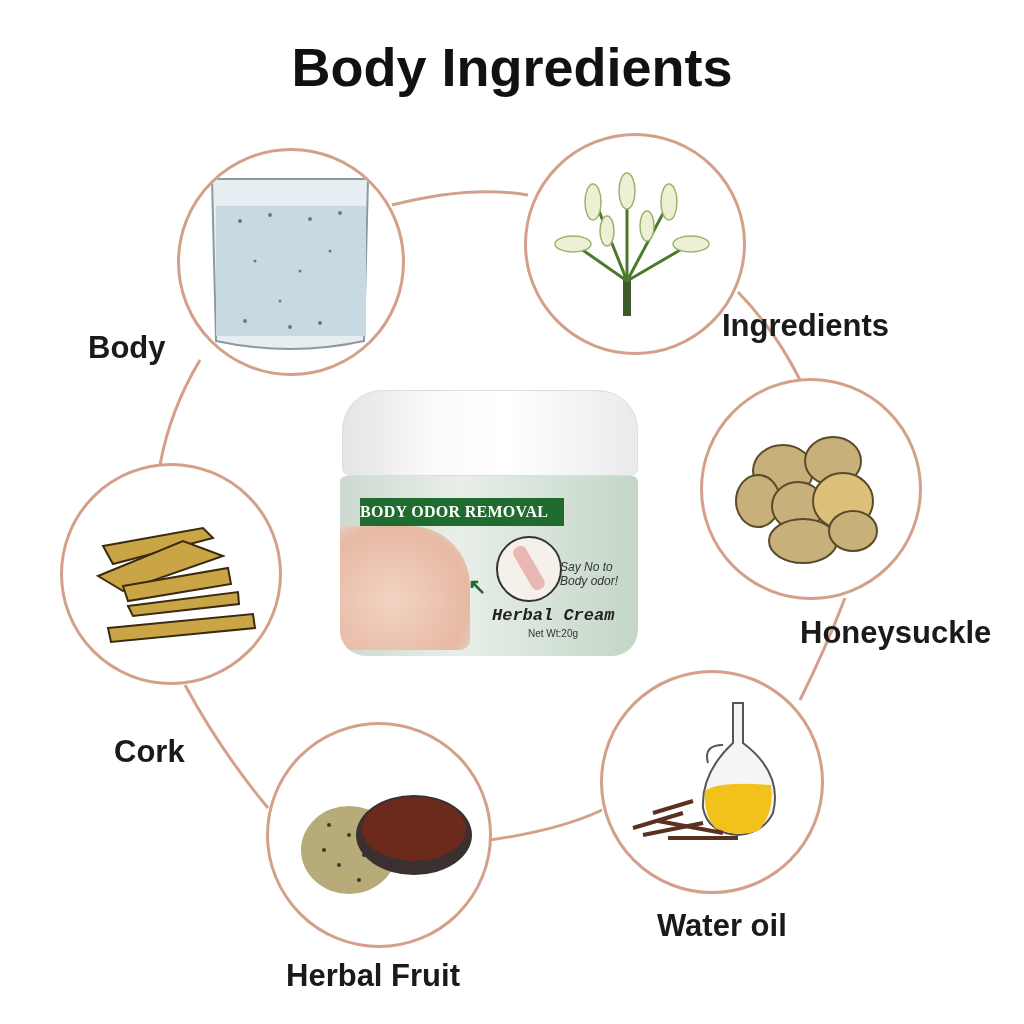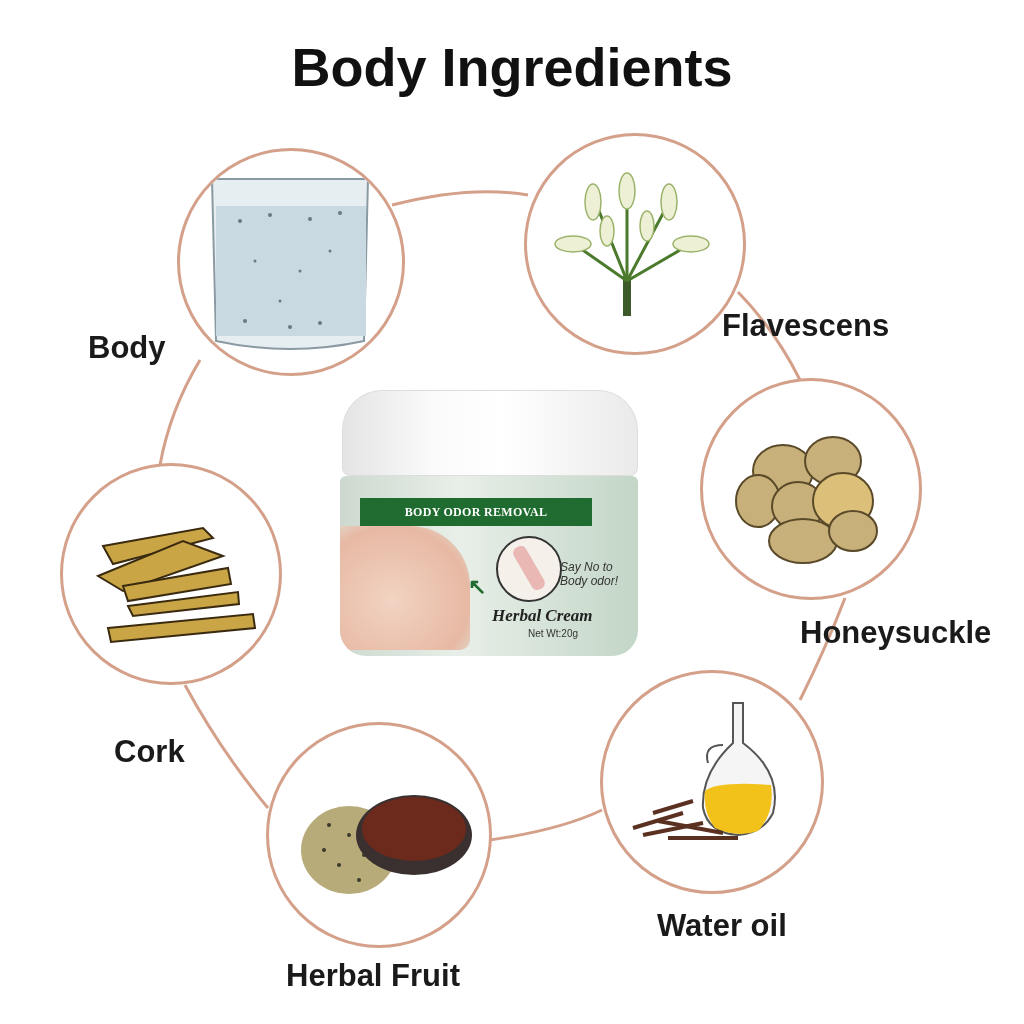--- a/index.html
+++ b/index.html
@@ -6,26 +6,26 @@
   body { width:1024px; height:1024px; position:relative; overflow:hidden; font-family:"Liberation Sans", sans-serif; }
   .title { position:absolute; left:0; top:36px; width:1024px; text-align:center; font-size:54px; font-weight:bold; color:#111; letter-spacing:0px; }
   svg.lines { position:absolute; left:0; top:0; }
   .circle { position:absolute; border-radius:50%; border:3px solid #d4a08a; background:#fff; box-sizing:border-box; overflow:hidden; }
   .label { position:absolute; font-size:31px; font-weight:bold; color:#1a1a1a; white-space:nowrap; }
   .ill { position:absolute; }
   
   .jar { position:absolute; left:336px; top:390px; width:306px; height:270px; }
   .lid { position:absolute; left:6px; top:0; width:294px; height:84px; border-radius:40px 40px 8px 8px; background:linear-gradient(90deg,#e4e4e4 0%,#fafafa 30%,#ffffff 55%,#eaeaea 100%); border:1px solid #ddd; }
   .body { position:absolute; left:4px; top:86px; width:298px; height:180px; border-radius:6px 6px 26px 26px; background:linear-gradient(90deg,#cdd9cf,#e8efe8 40%,#c3d6c7); overflow:hidden; }
-  .band { position:absolute; left:20px; top:22px; width:232px; height:28px; background:#1f6b30; color:#fff; font-family:"Liberation Serif", serif; font-weight:bold; font-size:12px; text-align:center; line-height:28px; letter-spacing:0.3px; }
+  .band { position:absolute; left:20px; top:22px; width:204px; height:28px; background:#1f6b30; color:#fff; font-family:"Liberation Serif", serif; font-weight:bold; font-size:16px; line-height:28px; letter-spacing:0.3px; }
   .skin { position:absolute; left:0; top:50px; width:130px; height:124px; background:radial-gradient(ellipse at 40% 60%,#f2d3c2,#e7b9a4 70%,#dfe8e0 100%); border-radius:0 60px 10px 0; }
   .badge { position:absolute; left:156px; top:60px; width:62px; height:62px; border-radius:50%; border:2px solid #333; background:#f5f0ea; }
   .badge::after { content:""; position:absolute; left:24px; top:6px; width:14px; height:48px; background:#e9b8b4; transform:rotate(-30deg); border-radius:6px; }
   .say { position:absolute; left:220px; top:84px; font-size:12px; color:#333; line-height:14px; font-style:italic; }
-  .herbal { position:absolute; left:152px; top:130px; font-family:Liberation Serif, serif; font-style:italic; font-weight:bold; font-size:17px; color:#222; }
+  .herbal { position:absolute; left:152px; top:130px; font-family:Liberation Mono, monospace; font-style:italic; font-weight:bold; font-size:17px; color:#222; }
   .net { position:absolute; left:188px; top:152px; font-size:10px; color:#333; }
   .arrow { position:absolute; left:128px; top:98px; color:#1f6b30; font-size:22px; font-weight:bold; }
 </style>
 </head>
 <body>
 
 <div class="title">Body Ingredients</div>
 
 <svg class="lines" width="1024" height="1024">
   <path d="M392 205 Q470 185 528 195" stroke="#d4a08a" stroke-width="3" fill="none"></path>
@@ -71,21 +71,21 @@
         <ellipse cx="46" cy="108" rx="18" ry="8"></ellipse>
         <ellipse cx="66" cy="66" rx="8" ry="18"></ellipse>
         <ellipse cx="100" cy="55" rx="8" ry="18"></ellipse>
         <ellipse cx="142" cy="66" rx="8" ry="18"></ellipse>
         <ellipse cx="164" cy="108" rx="18" ry="8"></ellipse>
         <ellipse cx="120" cy="90" rx="7" ry="15"></ellipse>
         <ellipse cx="80" cy="95" rx="7" ry="15"></ellipse>
       </g>
   </svg>
 </div>
-<div class="label" style="left:722px;top:308px;">Flavescens</div>
+<div class="label" style="left:722px;top:308px;">Ingredients</div>
 
 <div class="circle" style="left:700px;top:378px;width:222px;height:222px;">
   <svg class="ill" width="222" height="222" viewBox="0 0 222 222">
     <g fill="#c8b07a" stroke="#5a4a2a" stroke-width="2">
       <ellipse cx="80" cy="90" rx="30" ry="26"></ellipse>
         <ellipse cx="130" cy="80" rx="28" ry="24"></ellipse>
         <ellipse cx="55" cy="120" rx="22" ry="26"></ellipse>
       <ellipse cx="95" cy="125" rx="26" ry="24"></ellipse>
         <ellipse cx="140" cy="120" rx="30" ry="28" fill="#dcc07a"></ellipse>
         <ellipse cx="100" cy="160" rx="34" ry="22"></ellipse>

